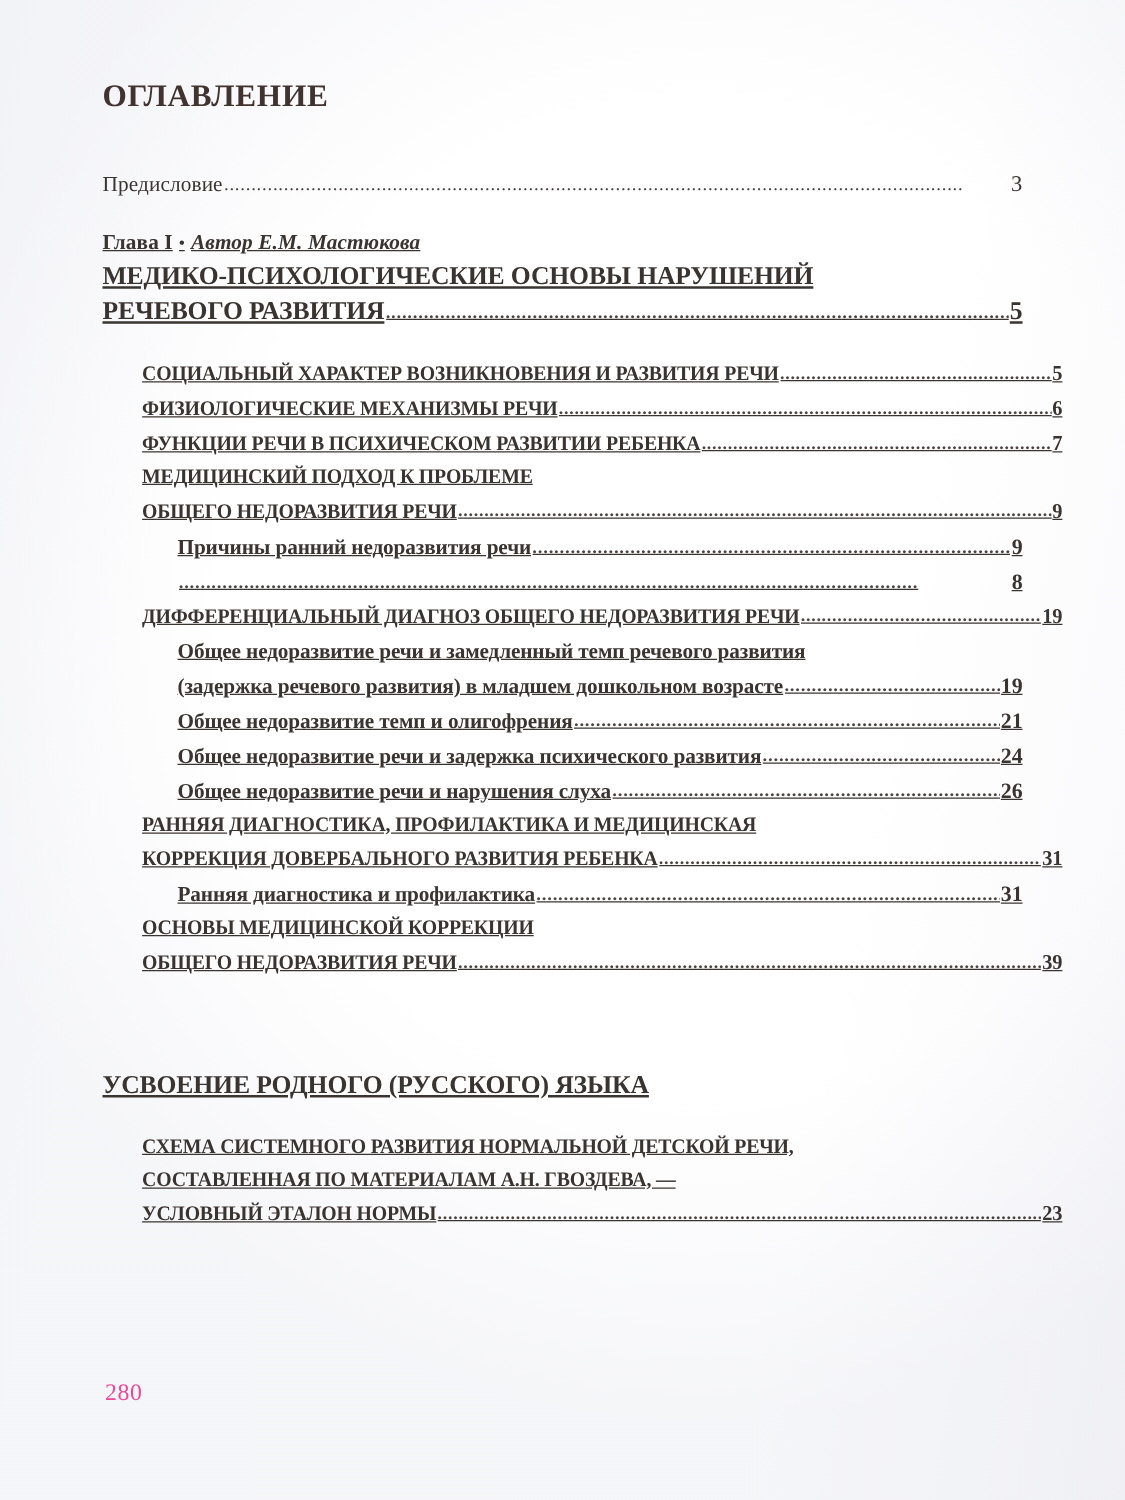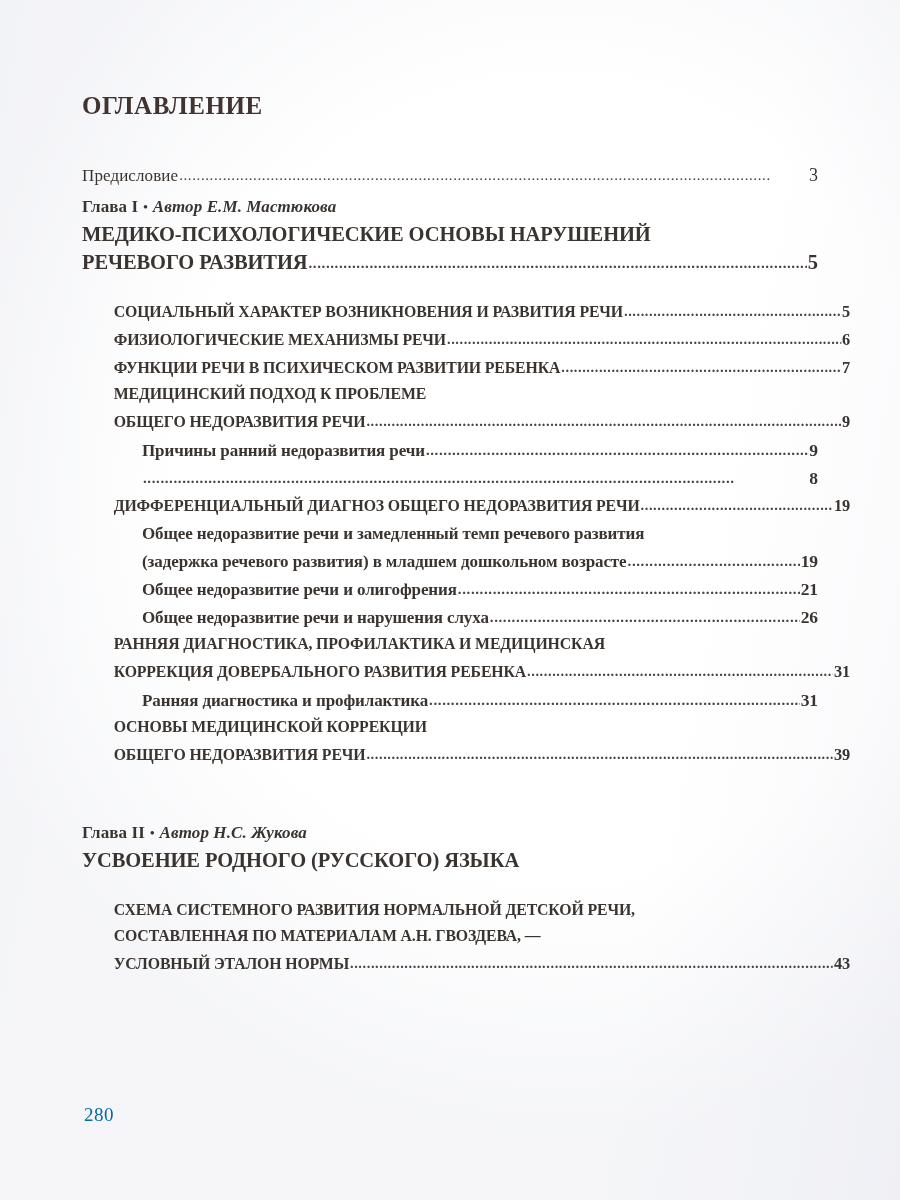--- a/index.html
+++ b/index.html
@@ -40,21 +40,21 @@
     width: 736px;
   }
 
   
   .toc-title {
     font-size: 25px;
     font-weight: bold;
     letter-spacing: 0.6px;
     color: #41332f;
     margin: 0;
-    padding-top: 92px;
+    padding-top: 64px;
     line-height: 1.1;
   }
 
   
   .row {
     display: flex;
     align-items: baseline;
     width: 100%;
   }
   .row .txt {
@@ -86,21 +86,22 @@
   .e-front {
     font-size: 17px;
     font-weight: normal;
     margin-top: 45px;
     letter-spacing: 0.1px;
   }
   .e-front .pg { font-size: 18px; }
 
   
   .chapter {
-    margin-top: 11px;
+    margin-top: 26px;
+    text-decoration: underline;
   }
   .chapter-line {
     font-size: 17px;
     font-weight: bold;
     letter-spacing: 0.1px;
     margin-bottom: 3px;
   }
   .chapter-line .bullet {
     font-size: 13px;
     padding: 0 5px;
@@ -143,21 +144,21 @@
 
   .gap-lg { height: 44px; }
   .gap-md { height: 22px; }
 
   
   .folio {
     position: absolute;
     left: 84px;
     top: 1104px;
     font-size: 19px;
-    color: #0369a1;
+    color: #ec4899;
     letter-spacing: 0.5px;
   }
 </style>
 </head>
 <body>
 
 <div class="page"></div>
 
 <div class="content">
 
@@ -254,26 +255,33 @@
       </div>
       <div class="row">
         <span class="txt">(задержка речевого развития) в младшем дошкольном возрасте</span>
         <span class="leader"></span>
         <span class="pg">19</span>
       </div>
     </div>
 
     <div class="lvl2">
       <div class="row">
-        <span class="txt">Общее недоразвитие речи и олигофрения</span>
+        <span class="txt">Общее недоразвитие темп и олигофрения</span>
         <span class="leader"></span>
         <span class="pg">21</span>
       </div>
     </div>
 
+    <div class="lvl2">
+      <div class="row">
+        <span class="txt">Общее недоразвитие речи и задержка психического развития</span>
+        <span class="leader"></span>
+        <span class="pg">24</span>
+      </div>
+    </div>
 
     <div class="lvl2">
       <div class="row">
         <span class="txt">Общее недоразвитие речи и нарушения слуха</span>
         <span class="leader"></span>
         <span class="pg">26</span>
       </div>
     </div>
 
 
@@ -306,43 +314,40 @@
         <span class="pg">39</span>
       </div>
     </div>
 
   </div>
 
   <div class="gap-lg"></div>
 
   <div class="chapter">
 
-    <div class="chapter-line">
-      <span>Глава II</span><span class="bullet">•</span><span class="author">Автор Н.С. Жукова</span>
-    </div>
 
     <div class="chapter-title">
       <div class="row nolead">
         <span class="txt">УСВОЕНИЕ РОДНОГО (РУССКОГО) ЯЗЫКА</span>
       </div>
     </div>
 
     <div class="gap-md"></div>
 
     <div class="lvl1">
       <div class="row nolead">
         <span class="txt">СХЕМА СИСТЕМНОГО РАЗВИТИЯ НОРМАЛЬНОЙ ДЕТСКОЙ РЕЧИ,</span>
       </div>
       <div class="row nolead">
         <span class="txt">СОСТАВЛЕННАЯ ПО МАТЕРИАЛАМ А.Н. ГВОЗДЕВА, —</span>
       </div>
       <div class="row">
         <span class="txt">УСЛОВНЫЙ ЭТАЛОН НОРМЫ</span>
         <span class="leader"></span>
-        <span class="pg">43</span>
+        <span class="pg">23</span>
       </div>
     </div>
 
   </div>
 
 </div>
 
 <div class="folio">280</div>
 
 </body></html>

